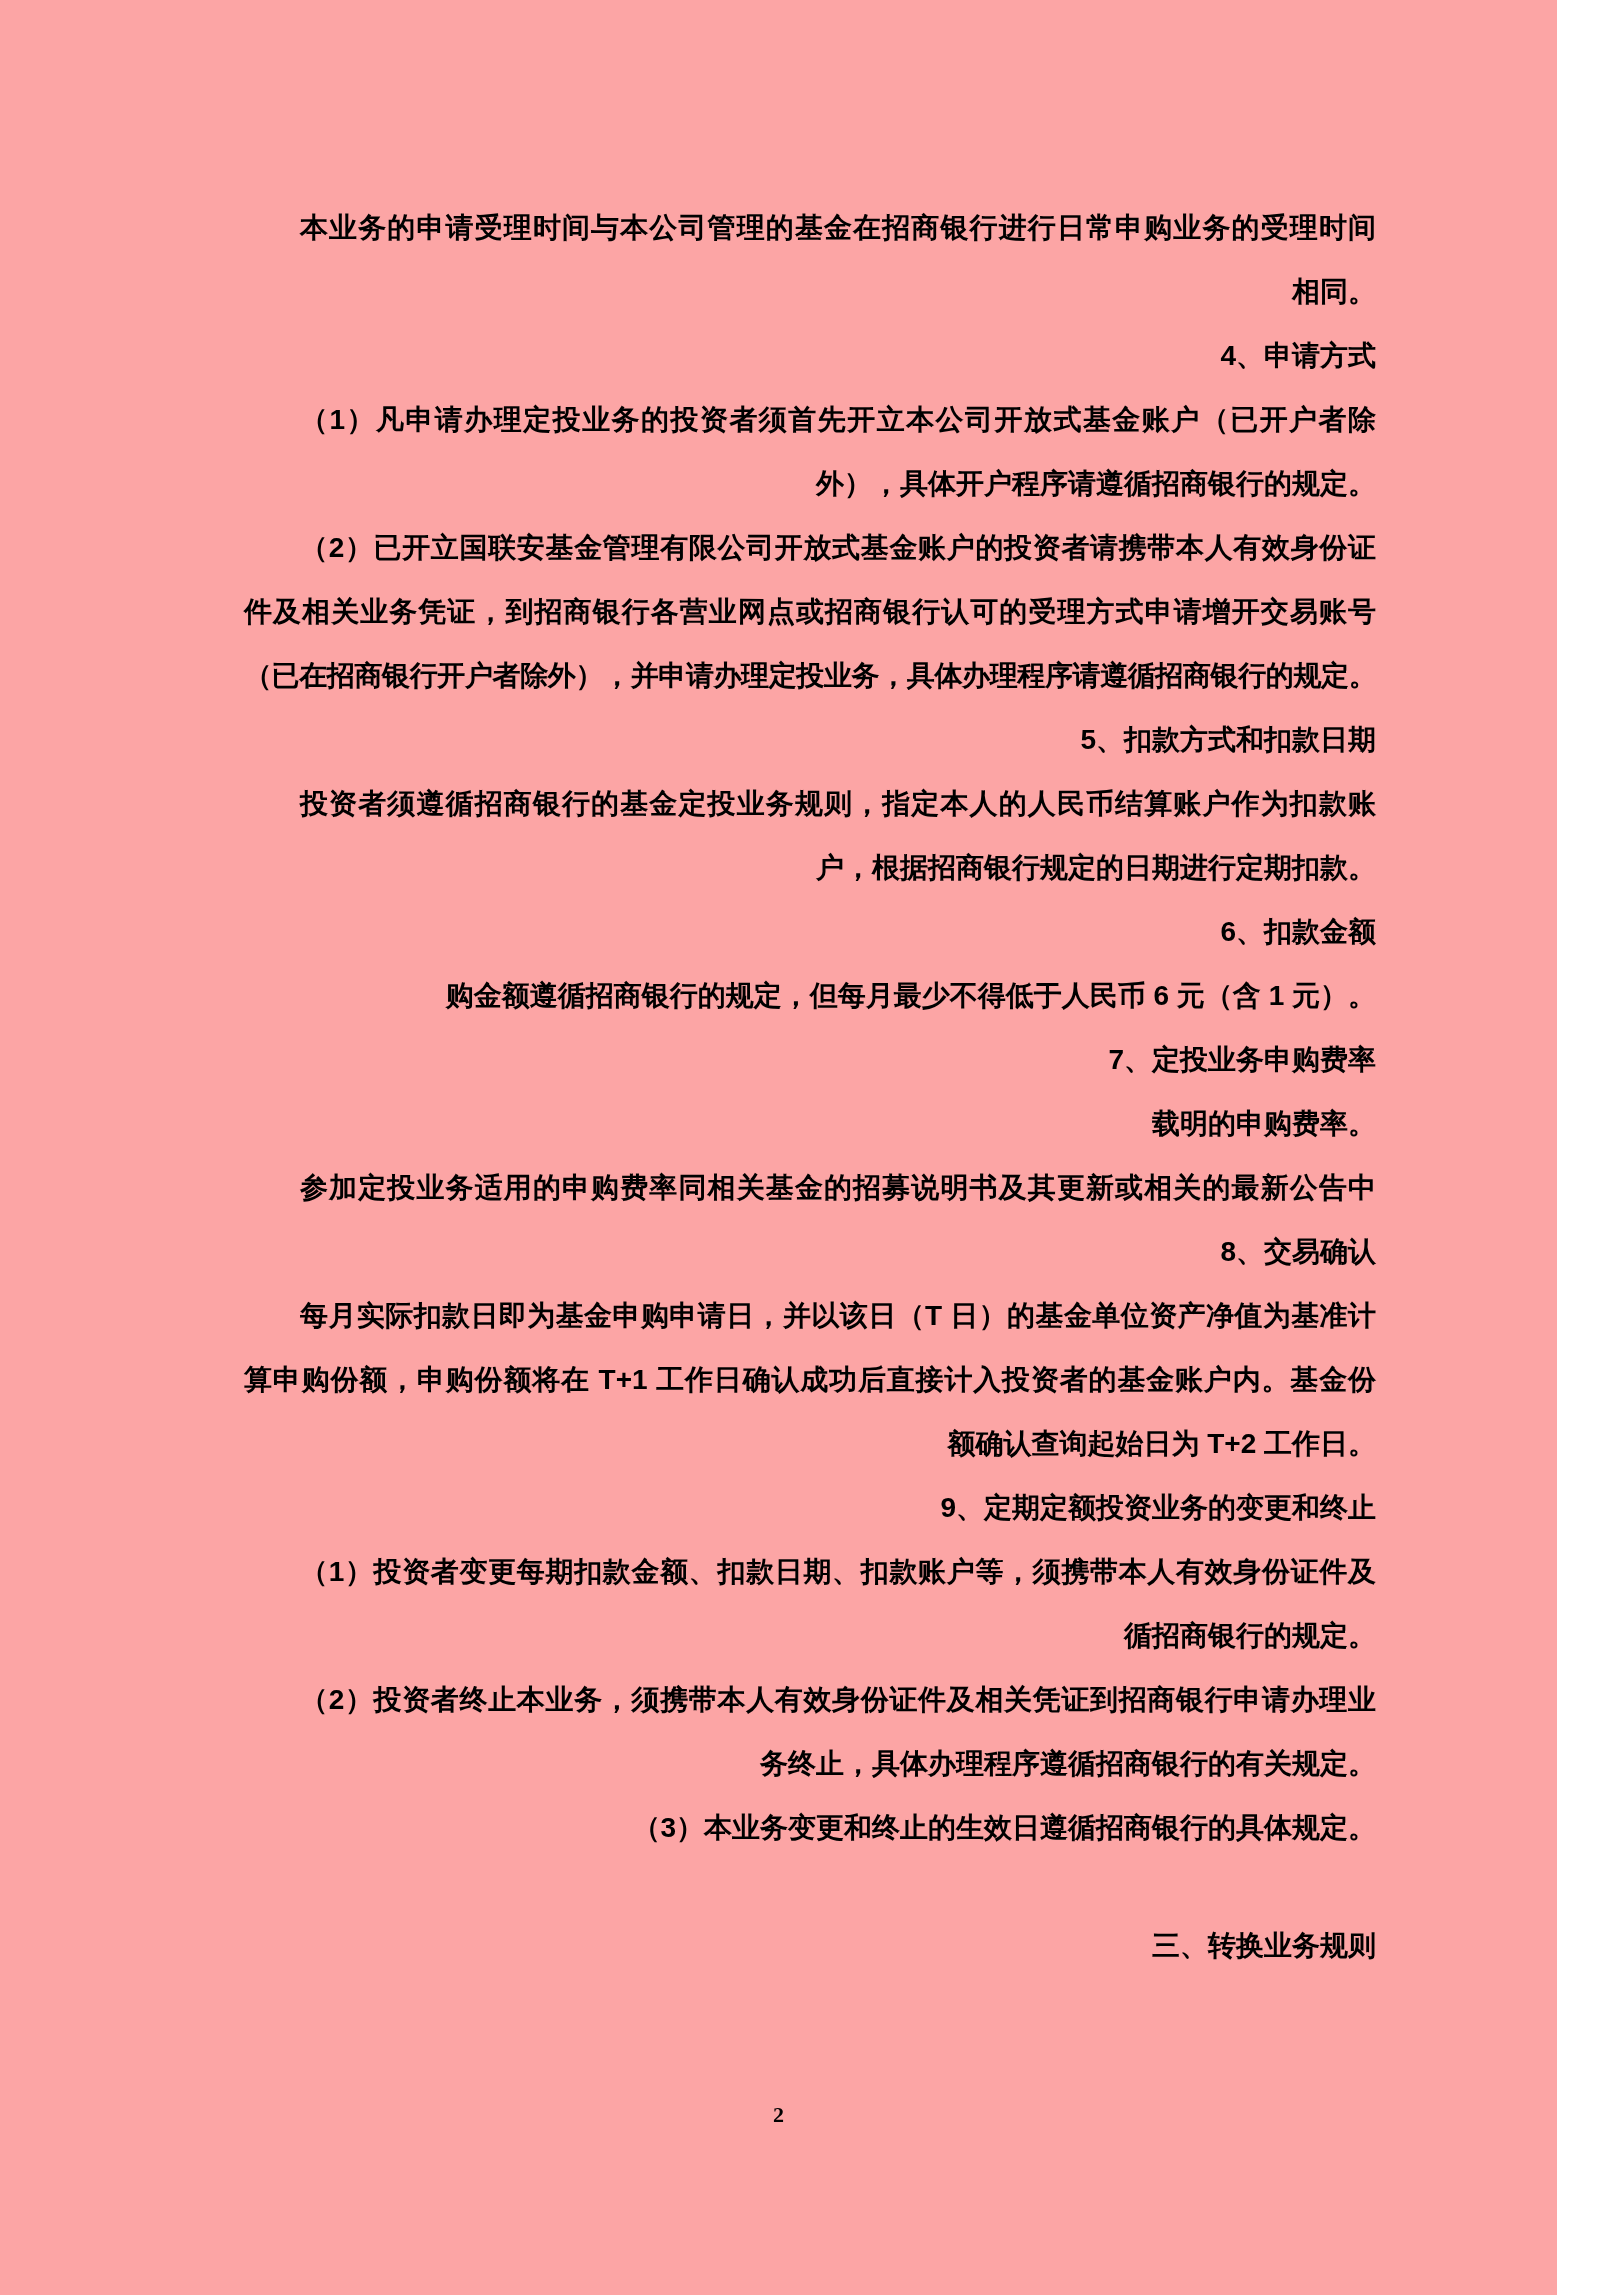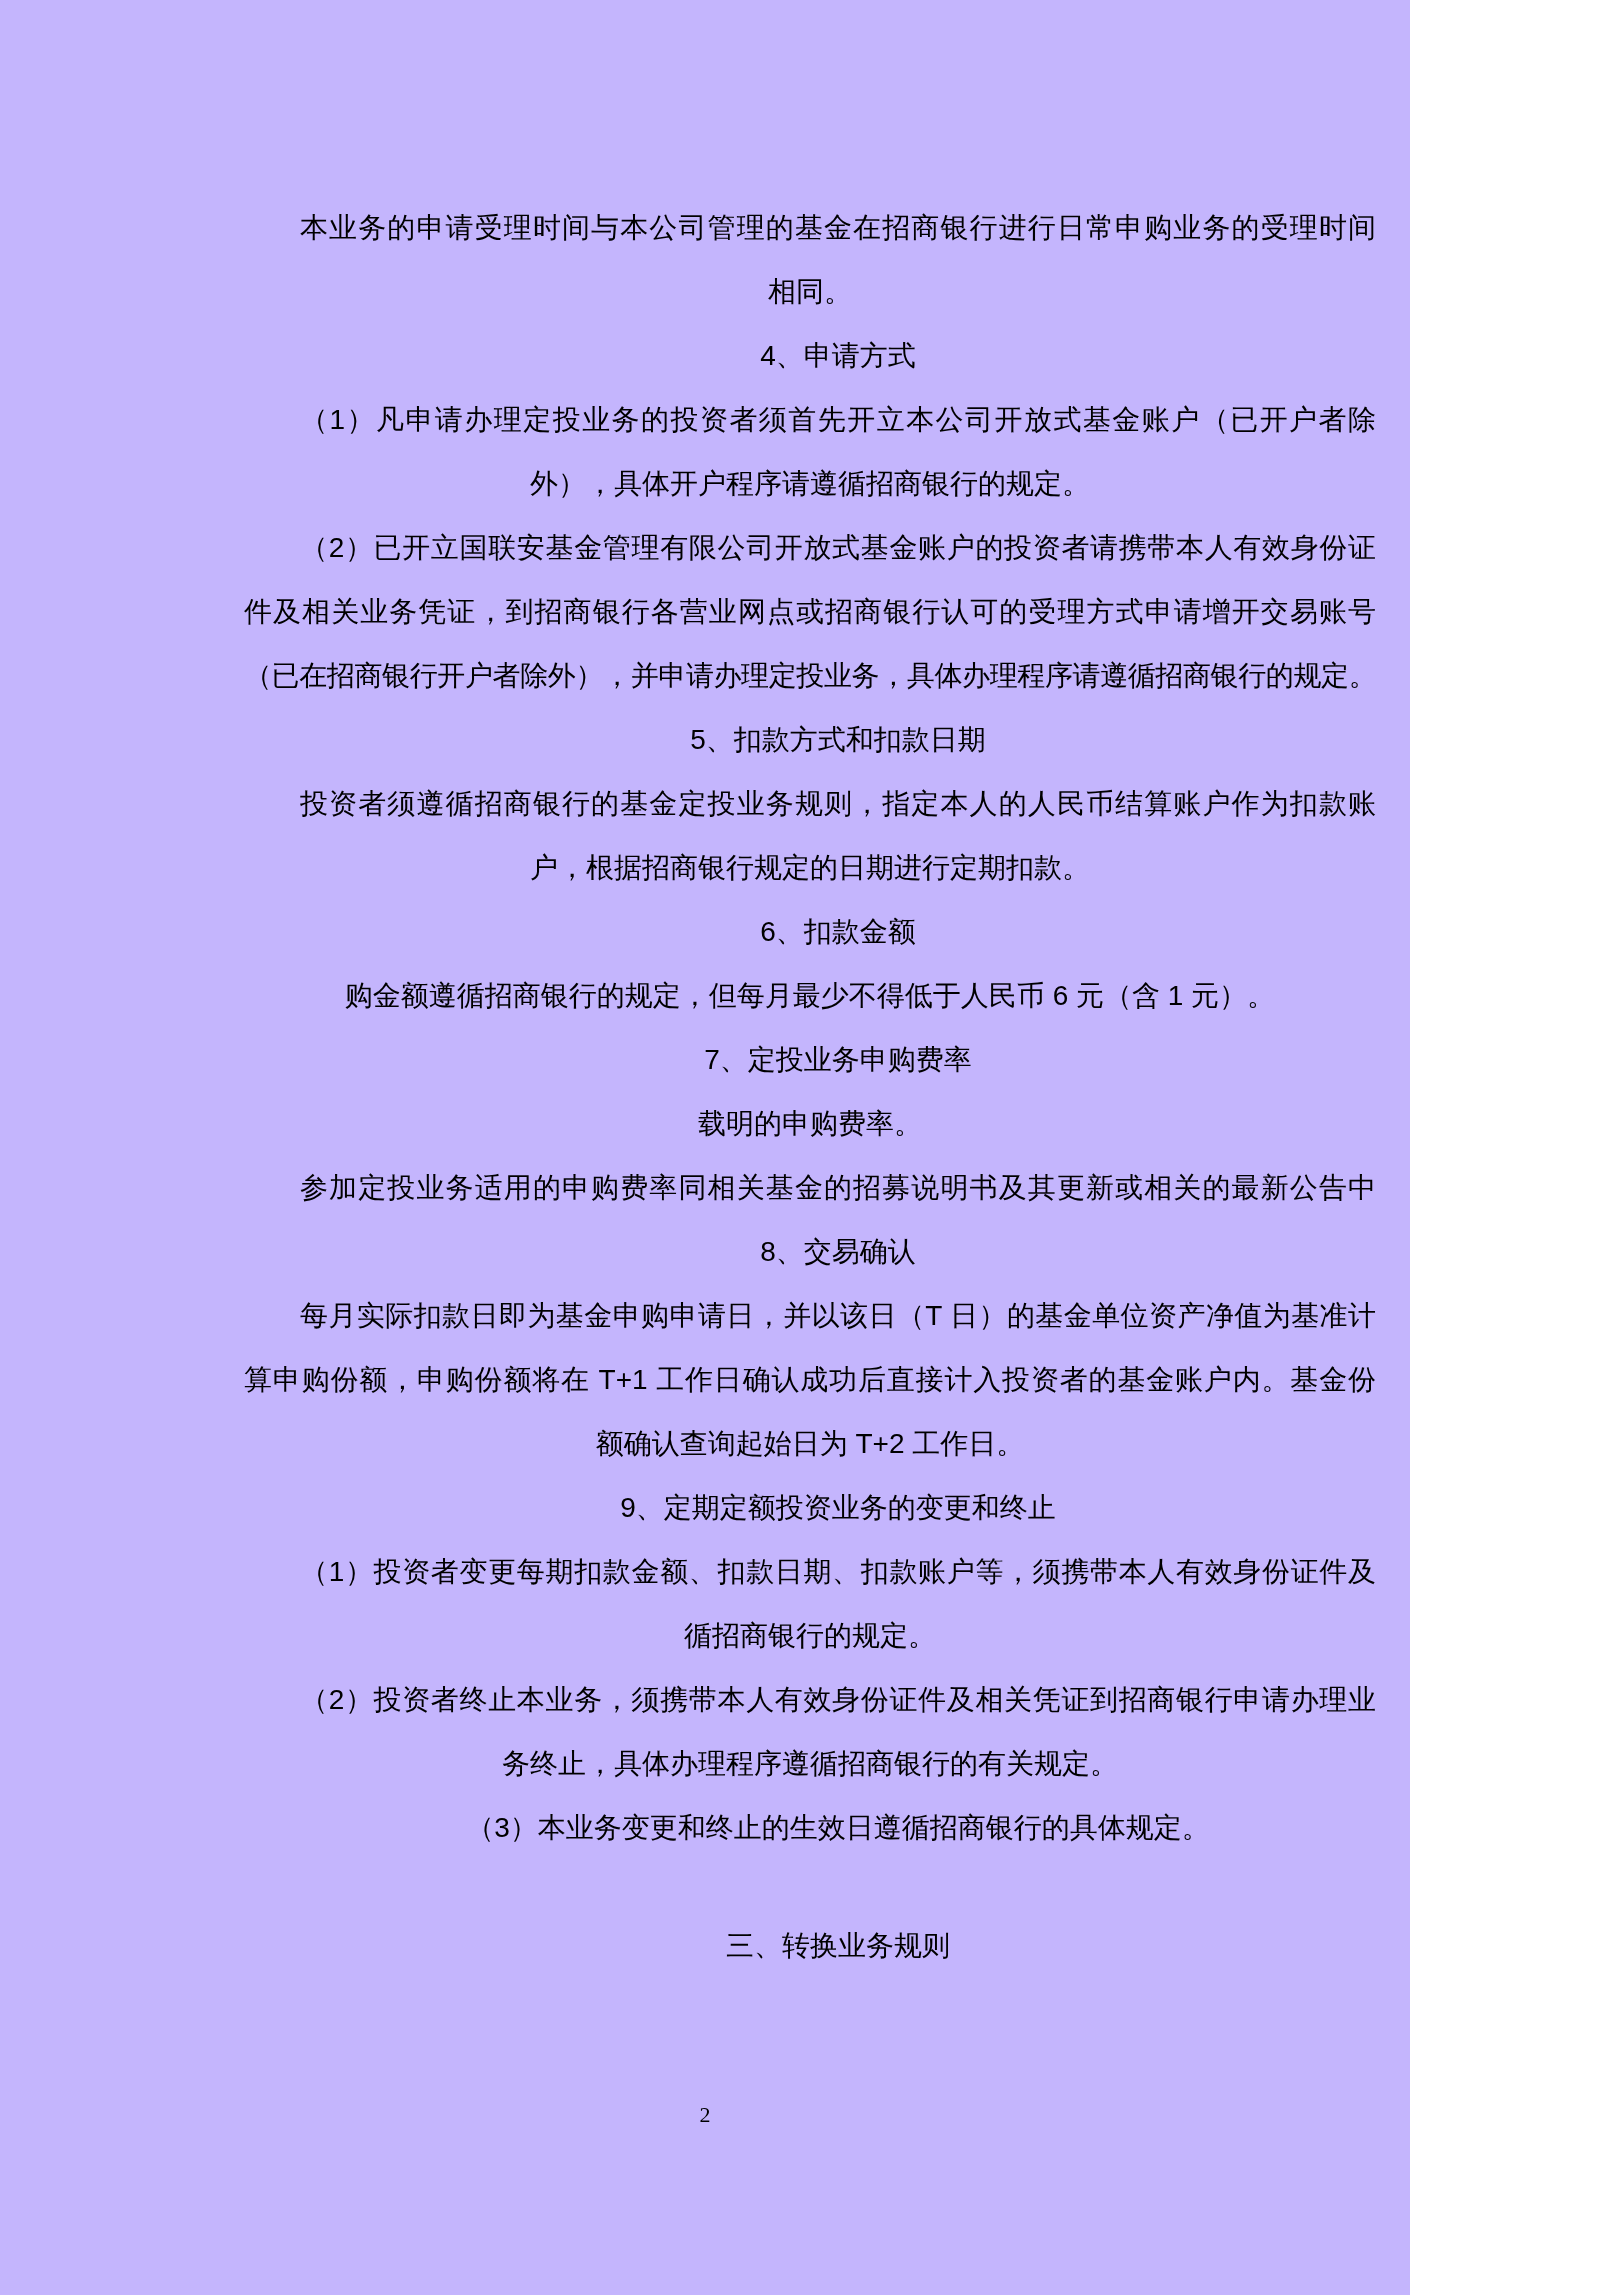--- a/index.html
+++ b/index.html
@@ -10,38 +10,39 @@
   body {
     width: 1623px;
     height: 2295px;
     position: relative;
     overflow: hidden;
   }
   .page {
     position: absolute;
     left: 0;
     top: 0;
-    width: 1410px;
+    width: 1557px;
     height: 2295px;
-    background: #c4b5fd;
+    background: #fca5a5;
     color: #000000;
+    font-weight: bold;
   }
   .content {
     position: absolute;
     left: 244px;
     top: 196px;
     width: 1132px;
     font-family: "Liberation Sans", serif;
     font-size: 28px;
     color: #000000;
   }
   .ln {
     height: 64px;
     line-height: 64px;
-    text-align: center;
+    text-align: right;
   }
   .ind {
     text-indent: 56px;
   }
   .j {
     text-align: justify;
     text-align-last: justify;
     text-justify: inter-character;
   }
   .t1 {

